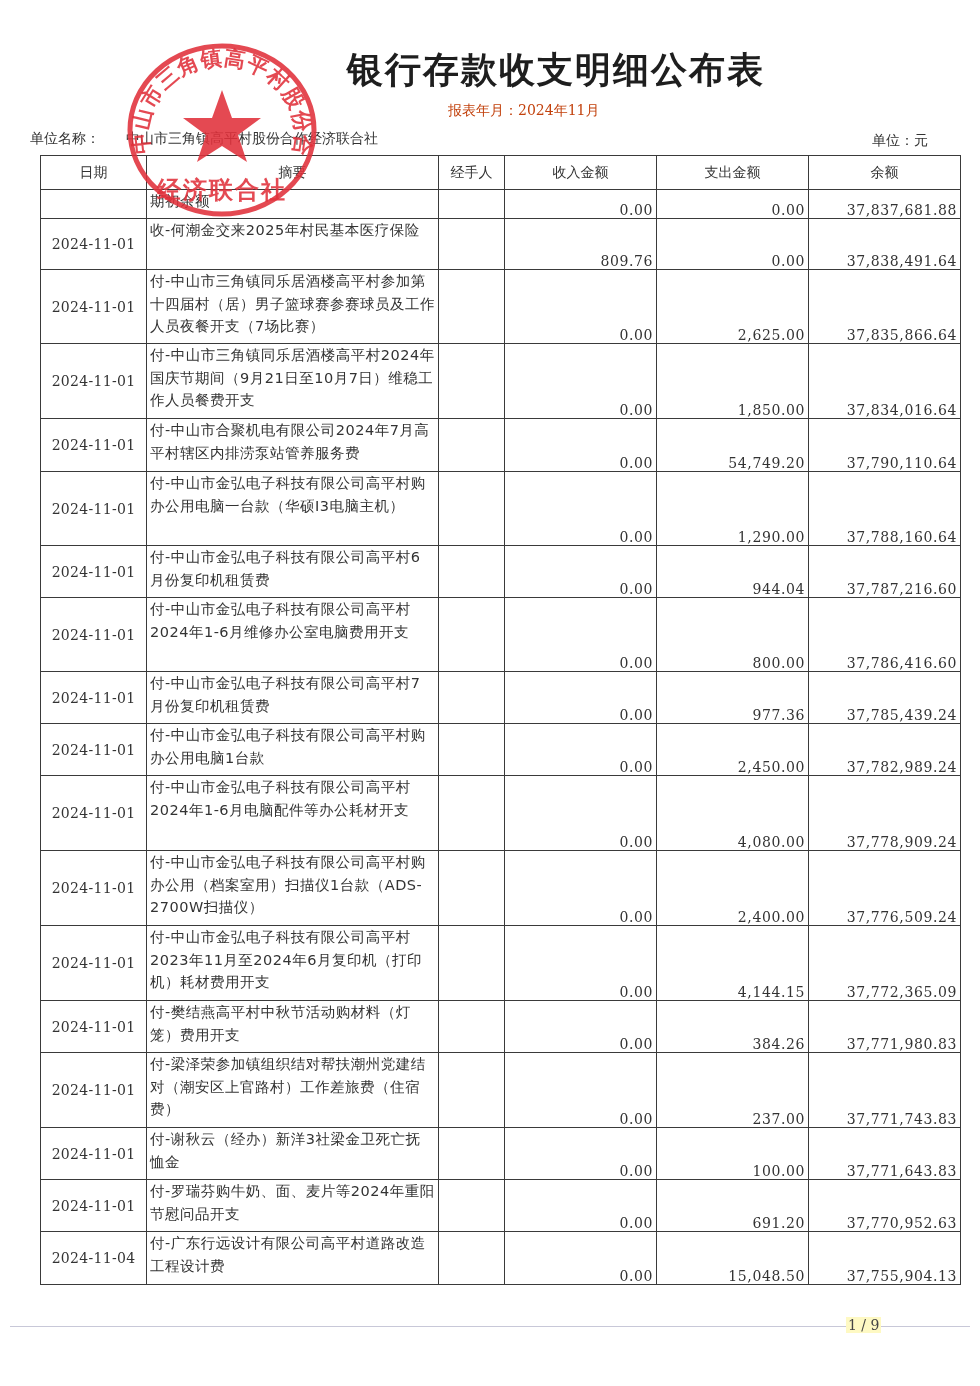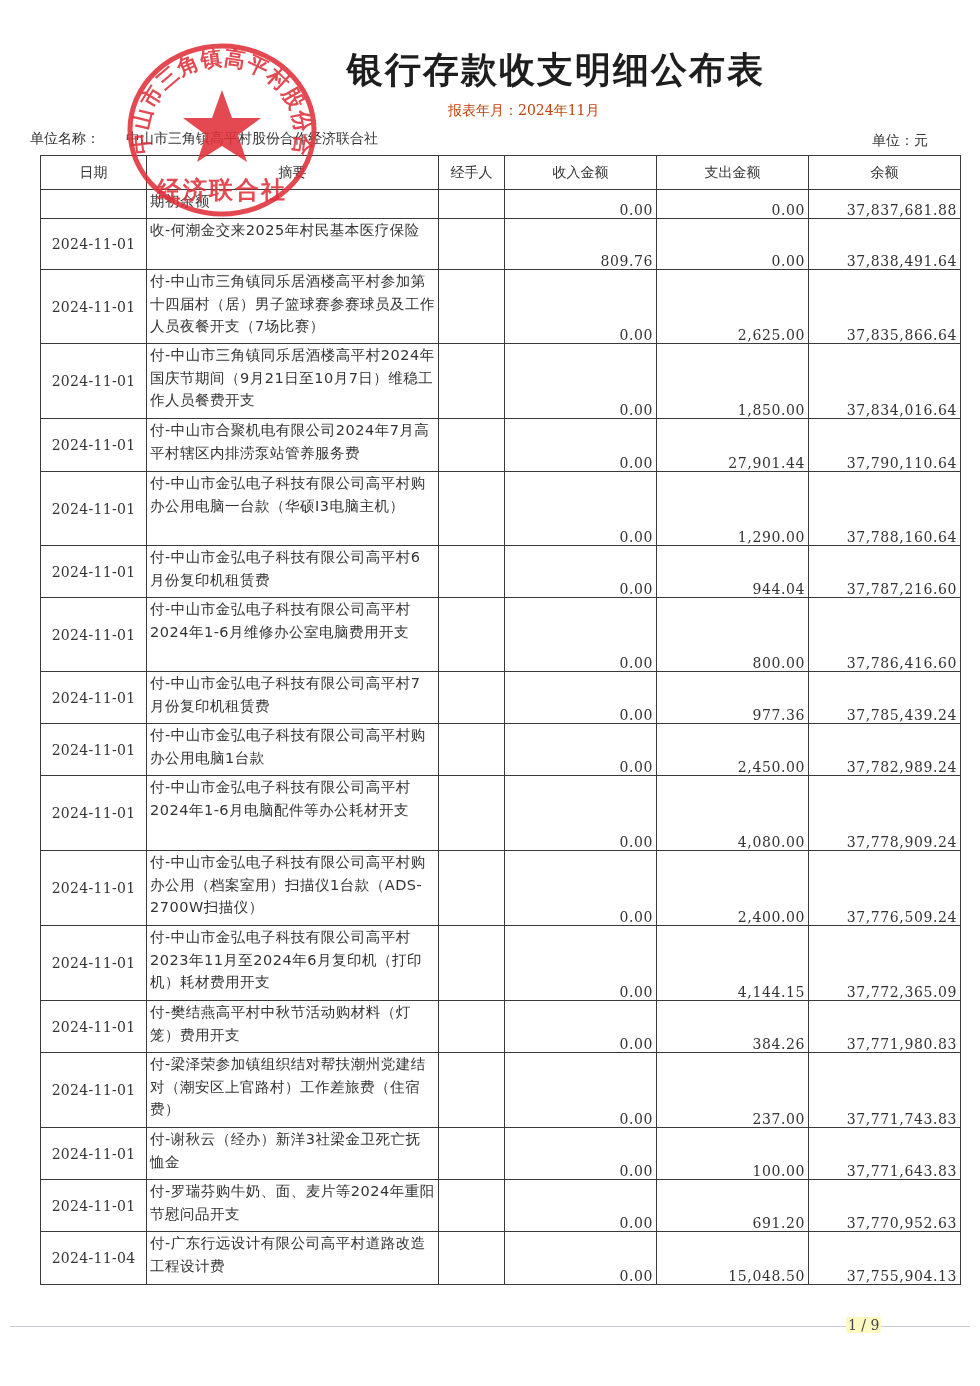--- a/index.html
+++ b/index.html
@@ -83,21 +83,21 @@
         <td class="handler"></td>
         <td class="num">0.00</td>
         <td class="num">1,850.00</td>
         <td class="num">37,834,016.64</td>
       </tr>
       <tr style="height: 53px;">
         <td class="date">2024-11-01</td>
         <td class="desc">付-中山市合聚机电有限公司2024年7月高平村辖区内排涝泵站管养服务费</td>
         <td class="handler"></td>
         <td class="num">0.00</td>
-        <td class="num">27,901.44</td>
+        <td class="num">54,749.20</td>
         <td class="num">37,790,110.64</td>
       </tr>
       <tr style="height: 74px;">
         <td class="date">2024-11-01</td>
         <td class="desc">付-中山市金弘电子科技有限公司高平村购办公用电脑一台款（华硕I3电脑主机）</td>
         <td class="handler"></td>
         <td class="num">0.00</td>
         <td class="num">1,290.00</td>
         <td class="num">37,788,160.64</td>
       </tr>

